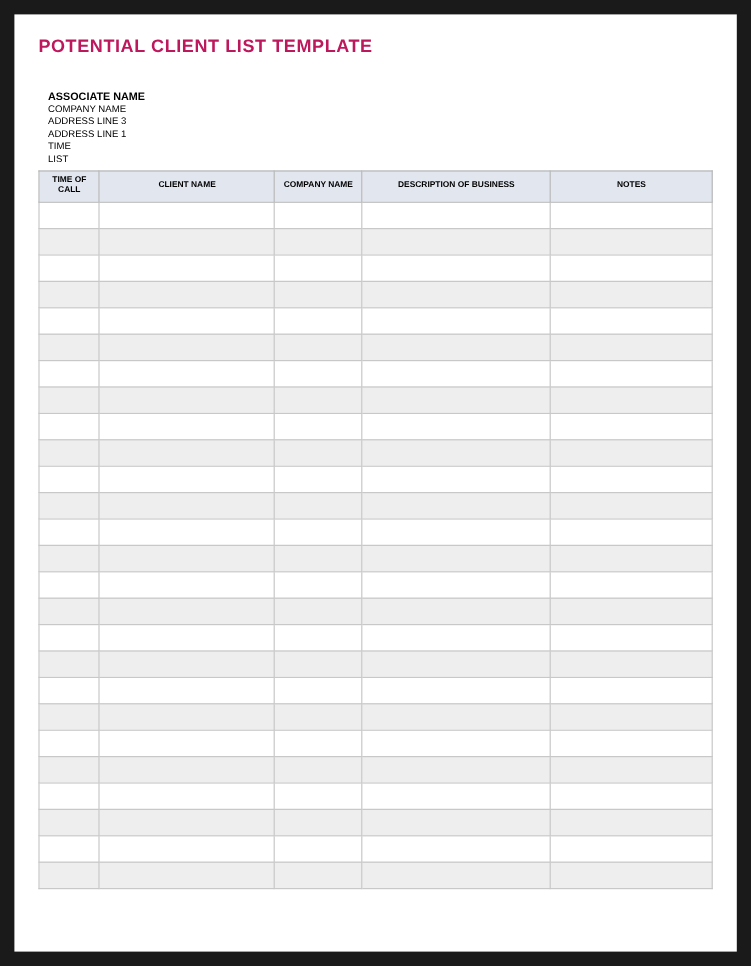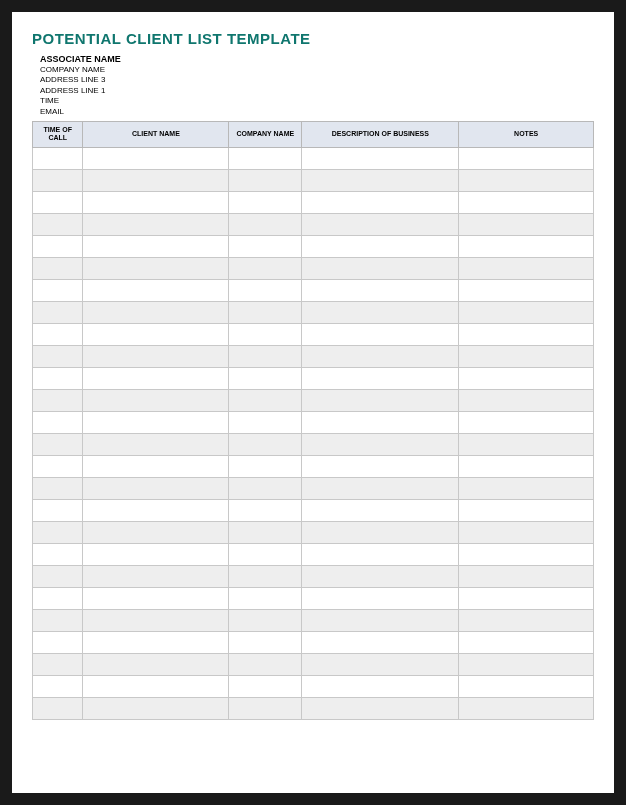--- a/index.html
+++ b/index.html
@@ -15,25 +15,25 @@
       height: 805px;
     }
     .page {
       background: #ffffff;
       width: 100%;
       height: 100%;
       padding: 18px 20px;
       position: relative;
     }
     .title {
-      color: #0f766e;
+      color: #be185d;
       font-size: 15px;
       font-weight: bold;
       letter-spacing: 0.5px;
-      margin-bottom: 7px;
+      margin-bottom: 28px;
     }
     .header-row {
       display: flex;
       justify-content: space-between;
       align-items: flex-start;
       margin-bottom: 4px;
     }
     .associate-block {
       padding-left: 8px;
     }
@@ -95,21 +95,21 @@
 <div class="page">
   <div class="title">POTENTIAL CLIENT LIST TEMPLATE</div>
 
   <div class="header-row">
     <div class="associate-block">
       <div class="associate-name">ASSOCIATE NAME</div>
       <div class="associate-line">COMPANY NAME</div>
       <div class="associate-line">ADDRESS LINE 3</div>
       <div class="associate-line">ADDRESS LINE 1</div>
       <div class="associate-line">TIME</div>
-      <div class="associate-line">EMAIL</div>
+      <div class="associate-line">LIST</div>
     </div>
   </div>
 
   <table>
     <thead>
       <tr>
         <th class="col-time">TIME OF CALL</th>
         <th class="col-client">CLIENT NAME</th>
         <th class="col-company">COMPANY NAME</th>
         <th class="col-desc">DESCRIPTION OF BUSINESS</th>

